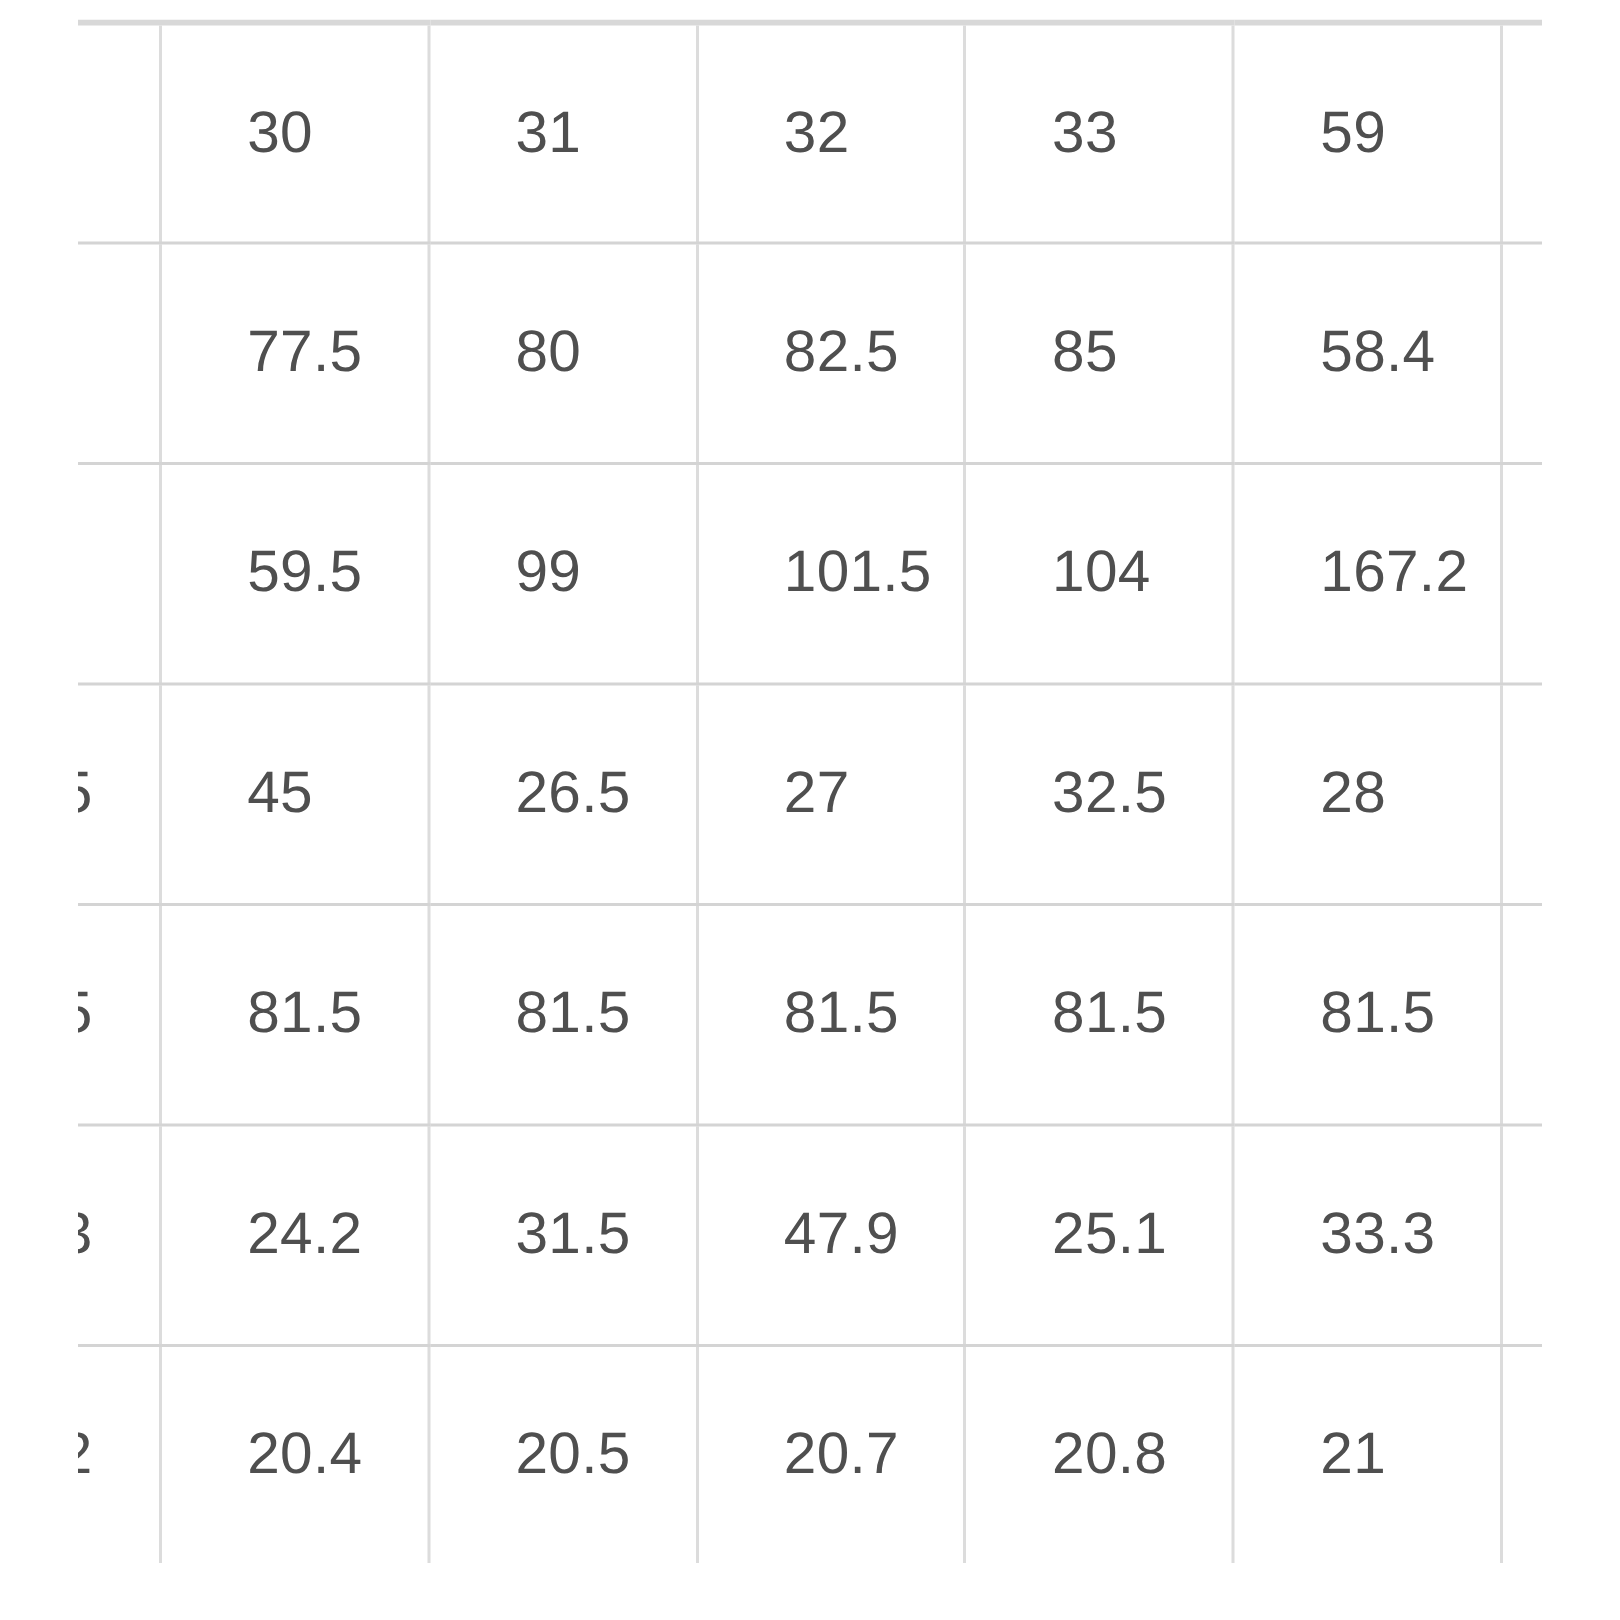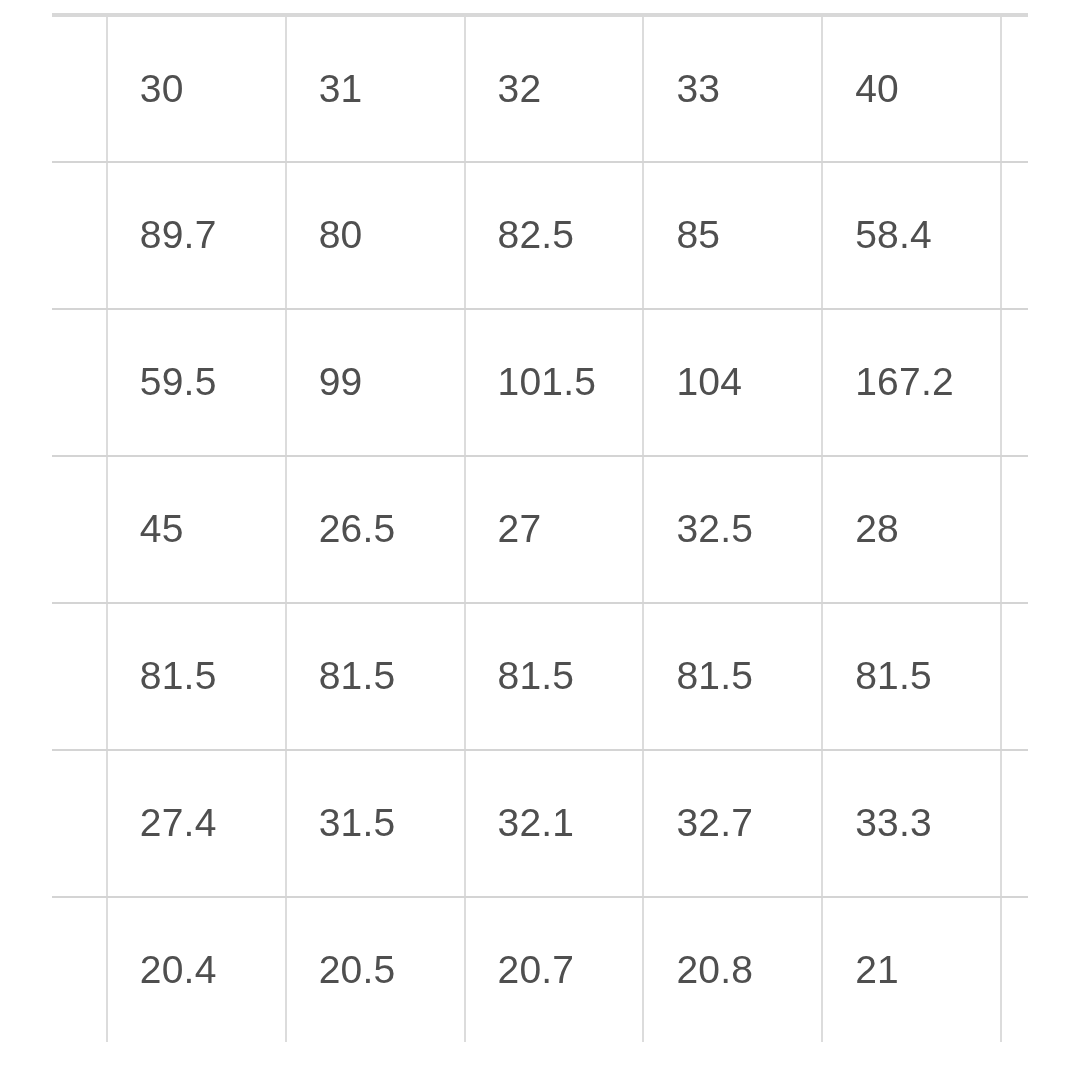--- a/index.html
+++ b/index.html
@@ -49,21 +49,21 @@
 
   table.data-grid col.c { width: 178.8px; }
 
   table.data-grid tr {
     height: 147px;
   }
 
   table.data-grid td {
     height: 147px;
     box-sizing: border-box;
-    padding: 0 0 0 32px;
+    padding: 0 0 0 57px;
     text-align: left;
     vertical-align: middle;
     font-size: 39px;
     font-weight: 400;
     line-height: 1.1;
     color: #4f4f4f;
     white-space: nowrap;
     border-right: 2px solid #dcdcdc;
     border-bottom: 2px solid #d4d4d4;
     background: #ffffff;
@@ -122,27 +122,27 @@
             <col class="c">
         </colgroup>
         <tbody>
 
           <tr>
             <td>29</td>
             <td>30</td>
             <td>31</td>
             <td>32</td>
             <td>33</td>
-            <td>40</td>
+            <td>59</td>
             <td></td>
           </tr>
 
           <tr>
             <td>75</td>
-            <td>89.7</td>
+            <td>77.5</td>
             <td>80</td>
             <td>82.5</td>
             <td>85</td>
             <td>58.4</td>
             <td></td>
           </tr>
 
           <tr>
             <td>94</td>
             <td>59.5</td>
@@ -168,24 +168,24 @@
             <td>81.5</td>
             <td>81.5</td>
             <td>81.5</td>
             <td>81.5</td>
             <td>81.5</td>
             <td></td>
           </tr>
 
           <tr>
             <td>30.3</td>
-            <td>27.4</td>
+            <td>24.2</td>
             <td>31.5</td>
-            <td>32.1</td>
-            <td>32.7</td>
+            <td>47.9</td>
+            <td>25.1</td>
             <td>33.3</td>
             <td></td>
           </tr>
 
           <tr>
             <td>20.2</td>
             <td>20.4</td>
             <td>20.5</td>
             <td>20.7</td>
             <td>20.8</td>

